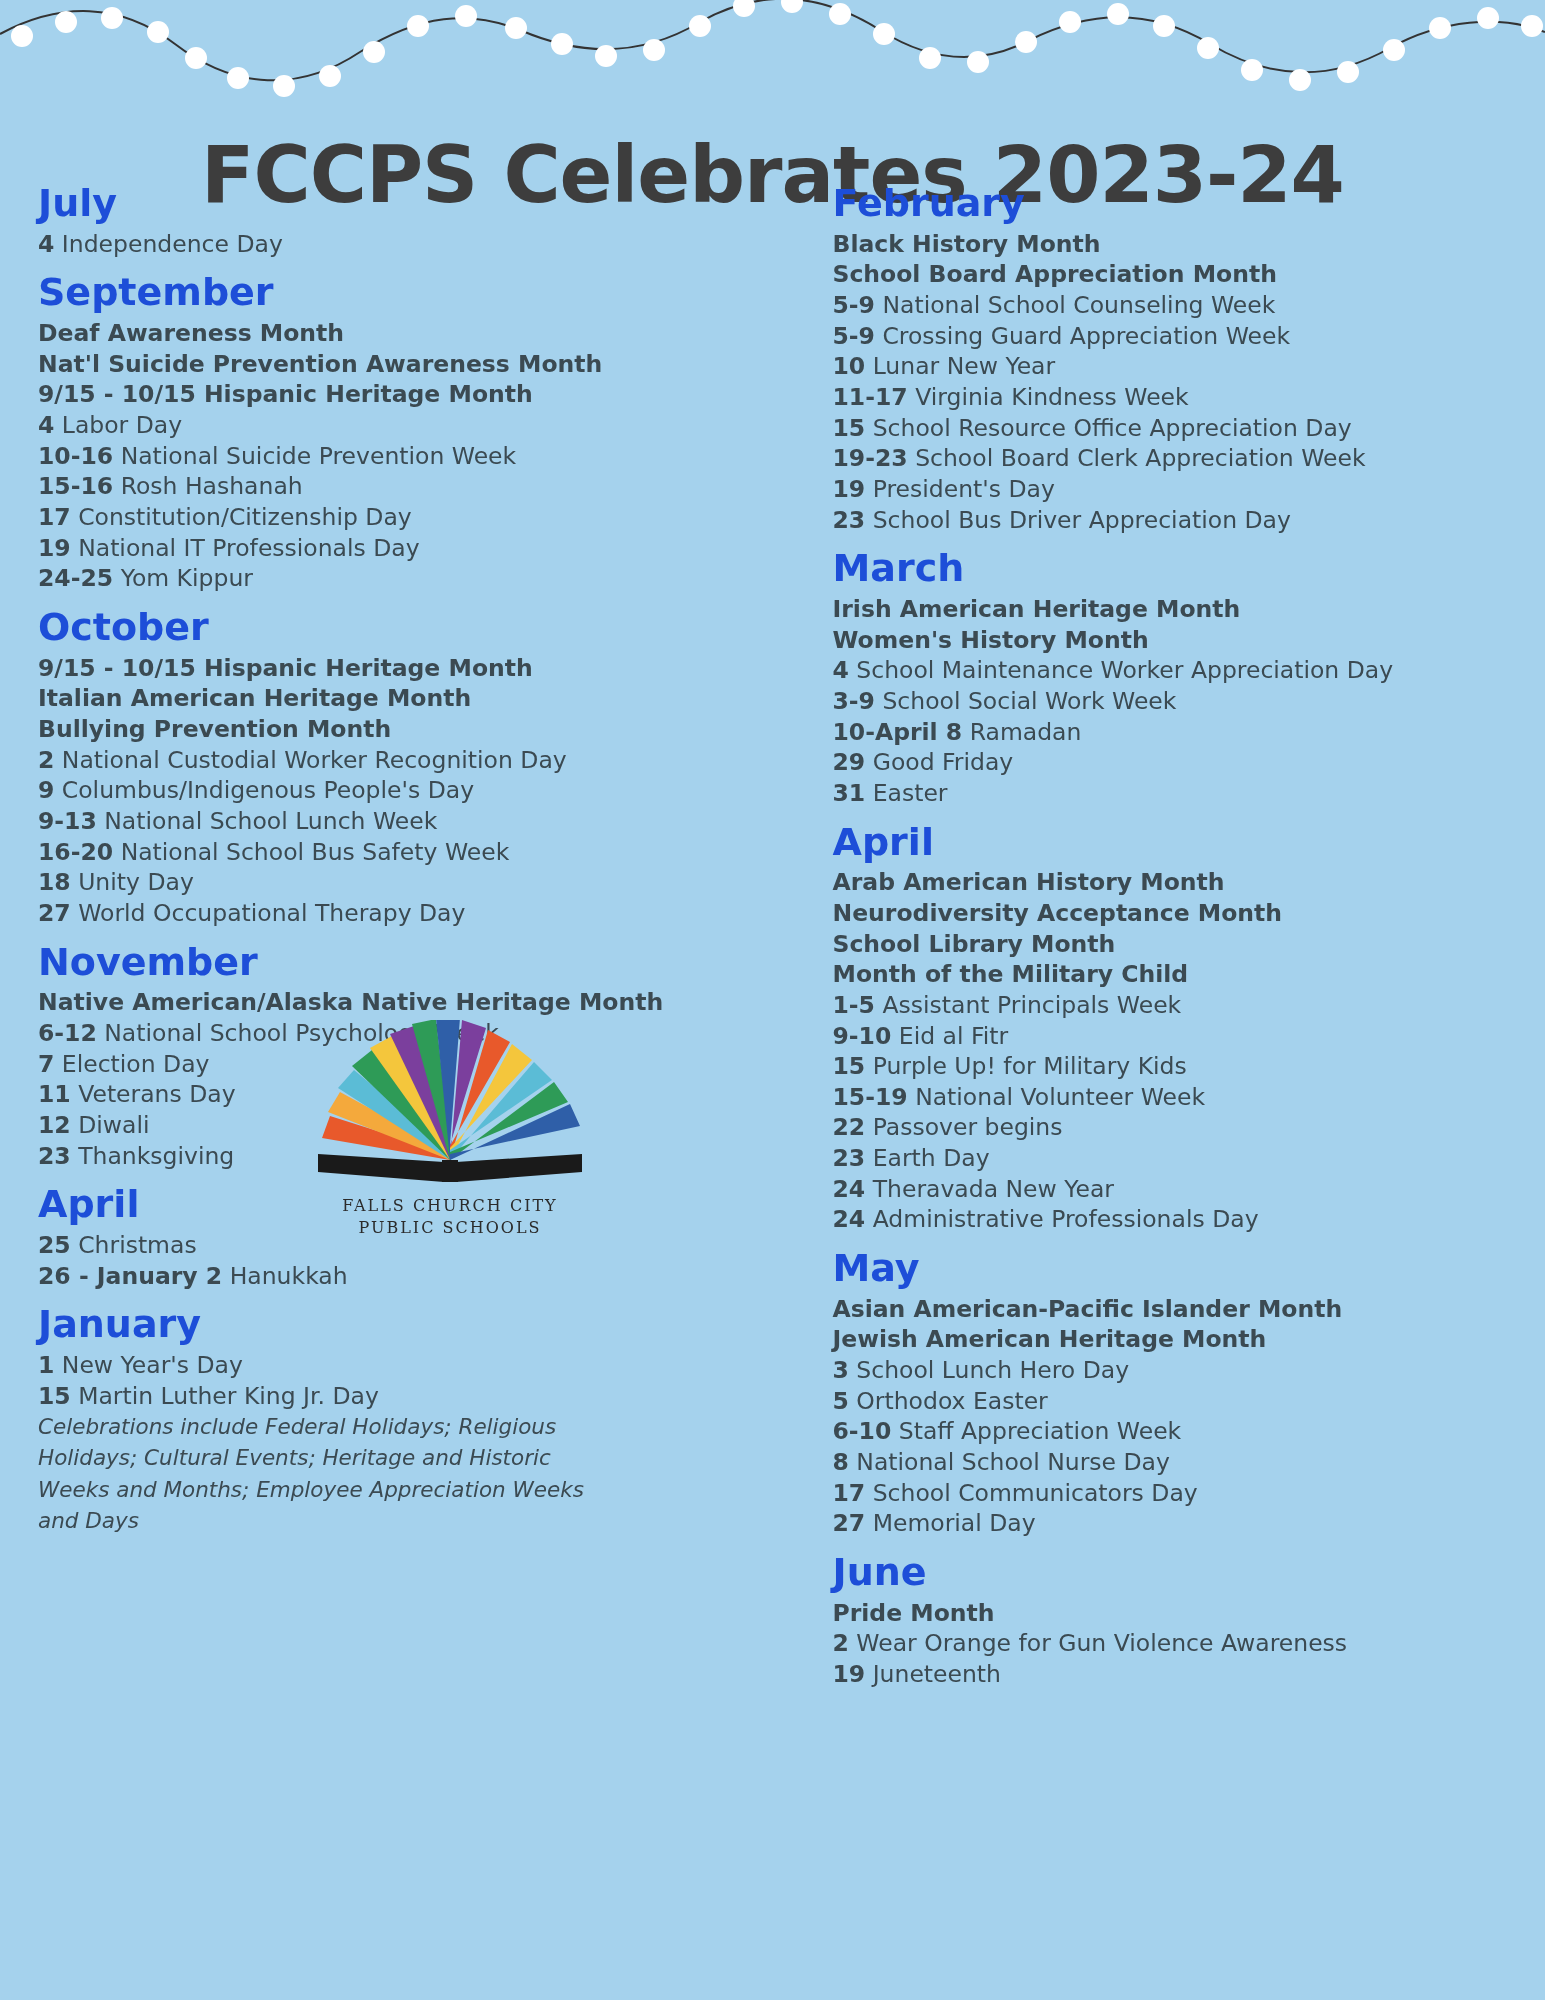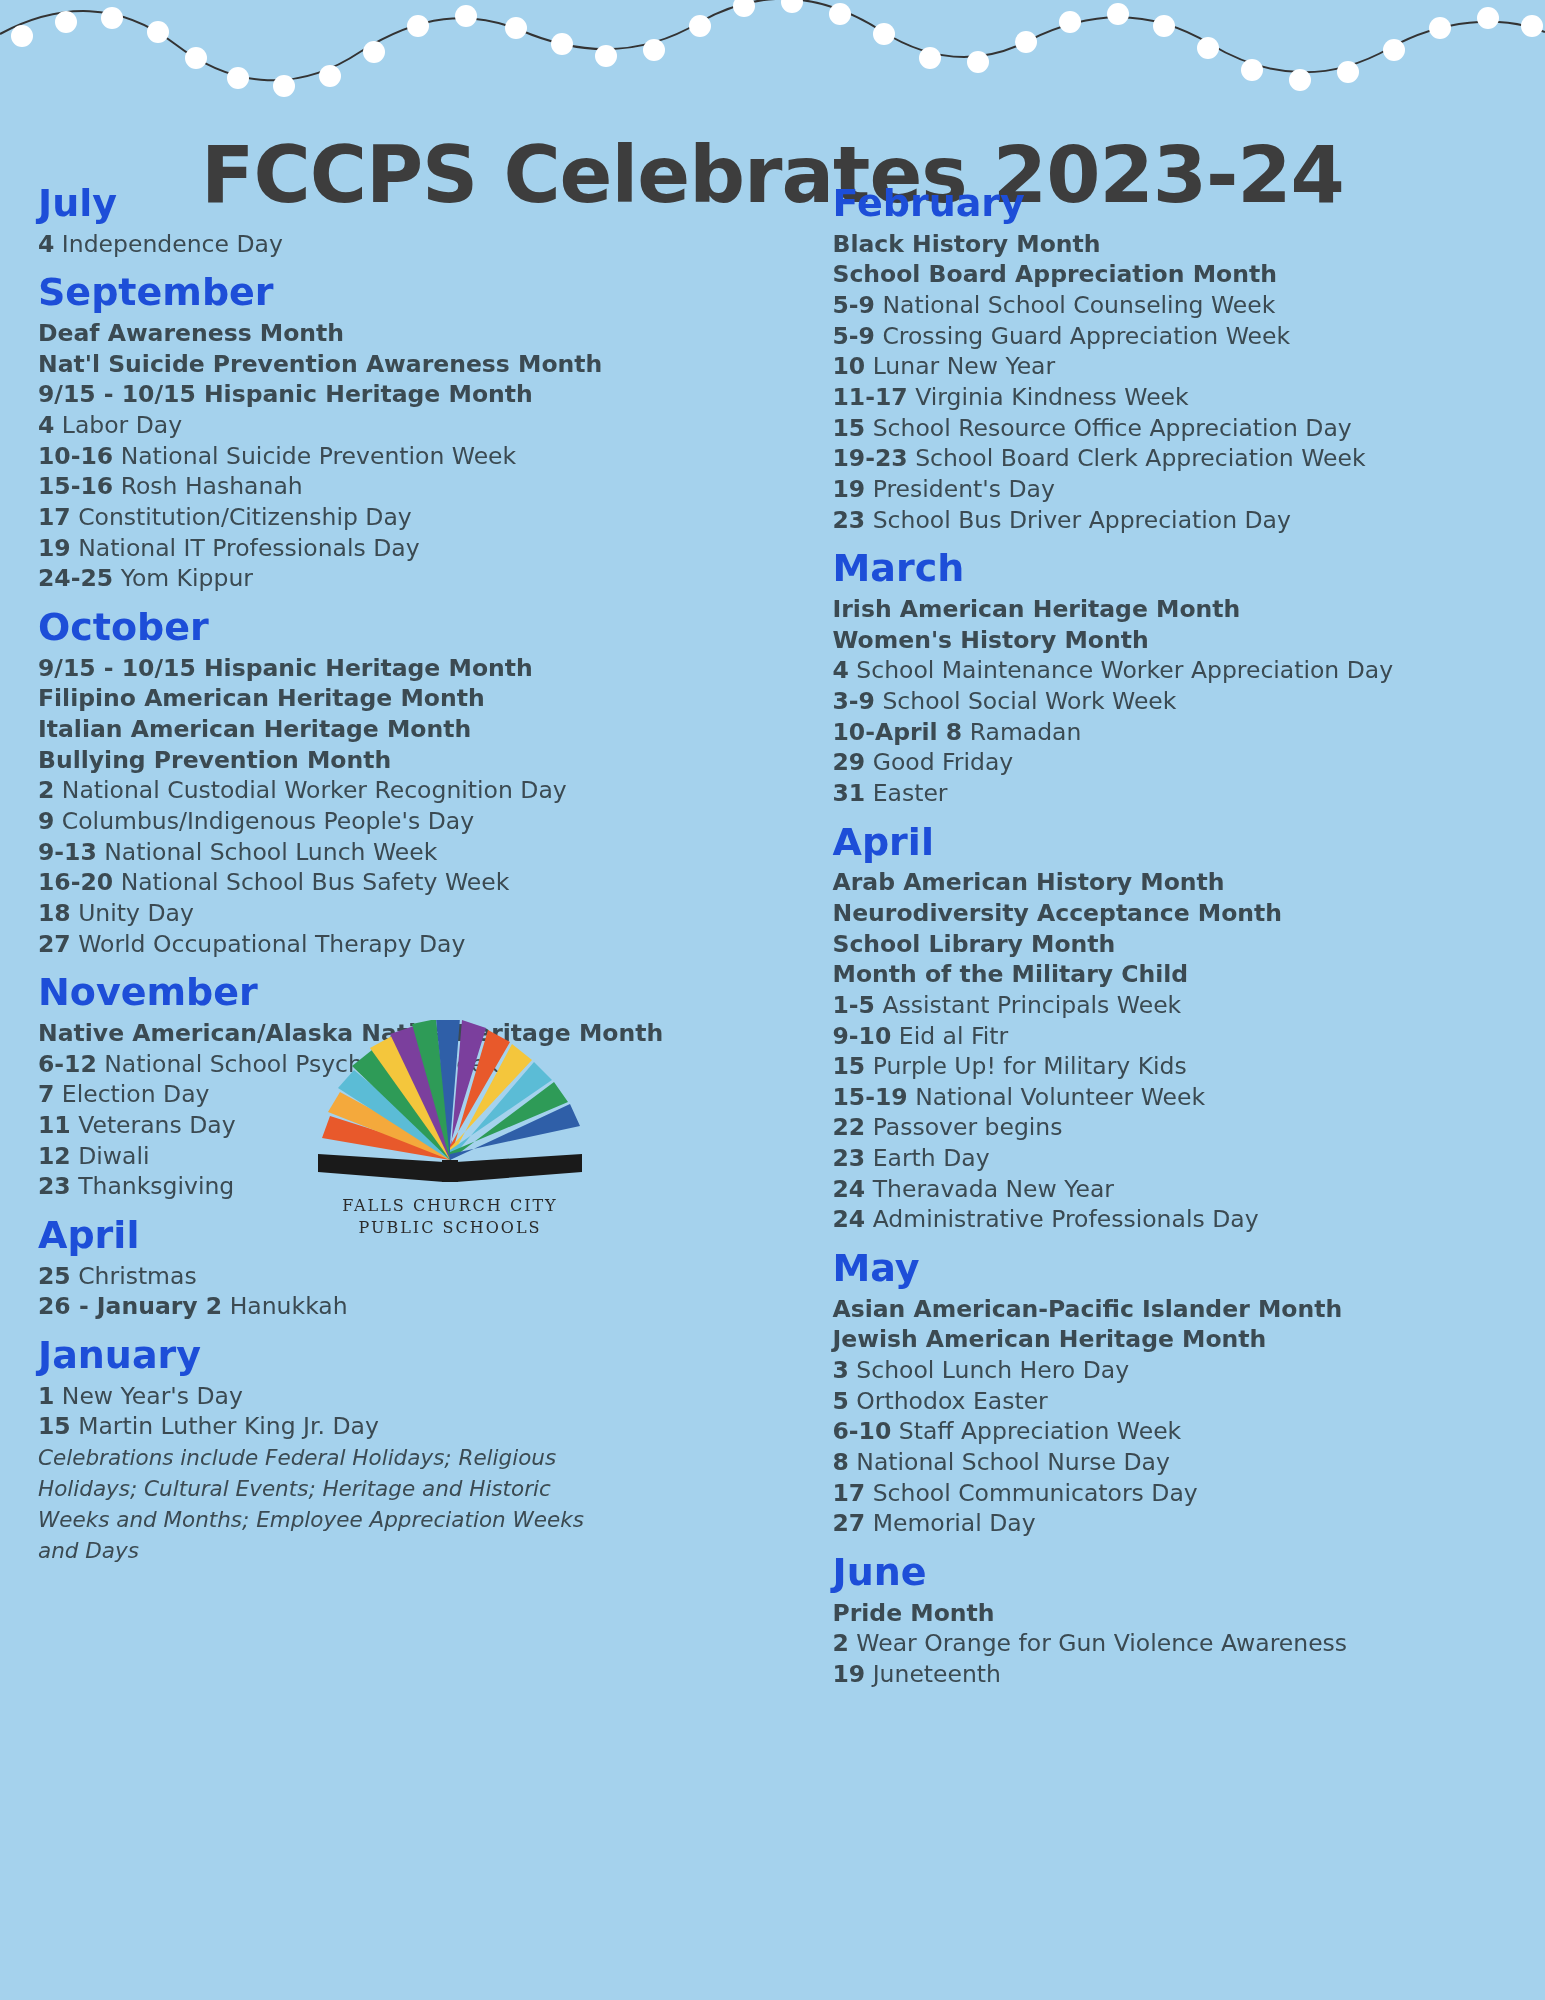--- a/index.html
+++ b/index.html
@@ -166,21 +166,20 @@
       <div class="entry allbold"><span class="d">Nat'l Suicide Prevention Awareness Month</span></div>
       <div class="entry allbold"><span class="d">9/15 - 10/15 Hispanic Heritage Month</span></div>
       <div class="entry"><span class="d">4</span><span> Labor Day</span></div>
       <div class="entry"><span class="d">10-16</span><span> National Suicide Prevention Week</span></div>
       <div class="entry"><span class="d">15-16</span><span> Rosh Hashanah</span></div>
       <div class="entry"><span class="d">17</span><span> Constitution/Citizenship Day</span></div>
       <div class="entry"><span class="d">19</span><span> National IT Professionals Day</span></div>
       <div class="entry"><span class="d">24-25</span><span> Yom Kippur</span></div>
       <div class="month spaced">October</div>
       <div class="entry allbold"><span class="d">9/15 - 10/15 Hispanic Heritage Month</span></div>
-      <div class="entry allbold"><span class="d">Filipino American Heritage Month</span></div>
       <div class="entry allbold"><span class="d">Italian American Heritage Month</span></div>
       <div class="entry allbold"><span class="d">Bullying Prevention Month</span></div>
       <div class="entry"><span class="d">2</span><span> National Custodial Worker Recognition Day</span></div>
       <div class="entry"><span class="d">9</span><span> Columbus/Indigenous People's Day</span></div>
       <div class="entry"><span class="d">9-13</span><span> National School Lunch Week</span></div>
       <div class="entry"><span class="d">16-20</span><span> National School Bus Safety Week</span></div>
       <div class="entry"><span class="d">18</span><span> Unity Day</span></div>
       <div class="entry"><span class="d">27</span><span> World Occupational Therapy Day</span></div>
       <div class="month spaced">November</div>
       <div class="entry allbold"><span class="d">Native American/Alaska Native Heritage Month</span></div>

